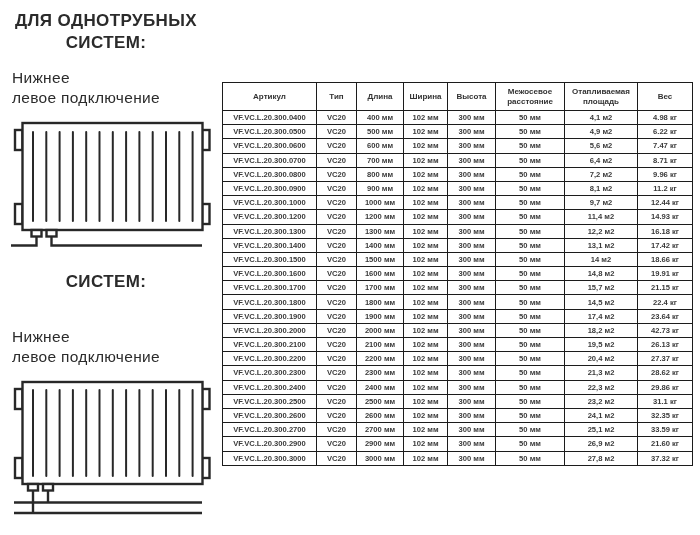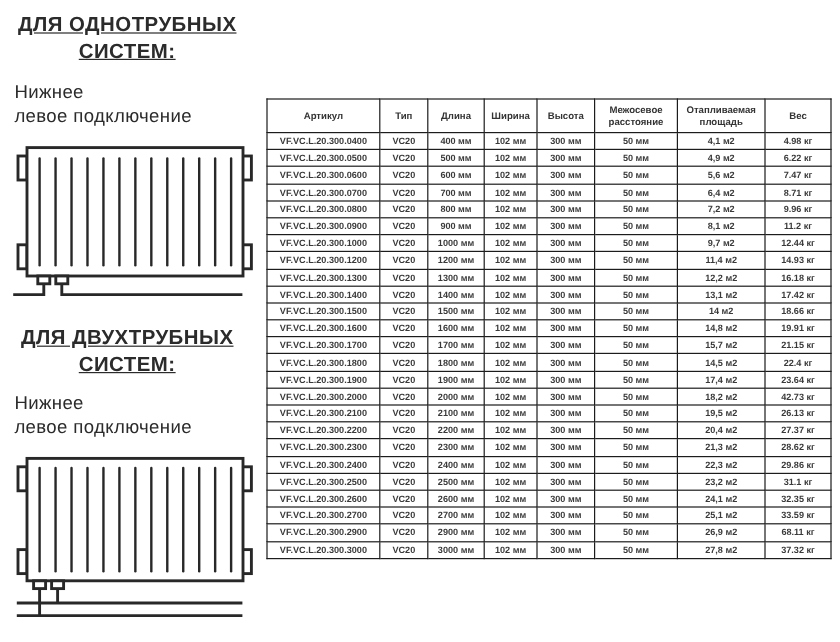--- a/index.html
+++ b/index.html
@@ -21,21 +21,20 @@
   .section-heading {
     position: absolute;
     left: 0;
     width: 212px;
     text-align: center;
     font-size: 17px;
     line-height: 22px;
     font-weight: 800;
     letter-spacing: 0.4px;
     color: #2b2b2b;
-    text-decoration: underline;
   }
   .section-sub {
     position: absolute;
     left: 12px;
     width: 200px;
     text-align: left;
     font-size: 15.5px;
     line-height: 20px;
     font-weight: 400;
     letter-spacing: 0.3px;
@@ -126,21 +125,20 @@
     </g>
 
     <rect class="diag-stroke" x="31.5" y="113" width="10" height="6.5"></rect>
     <rect class="diag-stroke" x="46.5" y="113" width="10" height="6.5"></rect>
 
     <path class="diag-line" d="M 36.5 119.5 L 36.5 128.5 L 11 128.5"></path>
     <path class="diag-line" d="M 51.5 119.5 L 51.5 128.5 L 202 128.5"></path>
   </svg>
 
   <div id="heading-2" class="section-heading">
-    <div>ДЛЯ ДВУХТРУБНЫХ</div>
     <div>СИСТЕМ:</div>
   </div>
   <div id="sub-2" class="section-sub">
     <div>Нижнее</div>
     <div>левое подключение</div>
   </div>
 
   <svg id="diagram-2" width="212" height="140" viewBox="0 0 212 140">
 
     <rect class="diag-stroke" x="15" y="11" width="7.5" height="20"></rect>
@@ -430,21 +428,21 @@
           <td>33.59 кг</td>
         </tr>
         <tr>
           <td>VF.VC.L.20.300.2900</td>
           <td>VC20</td>
           <td>2900 мм</td>
           <td>102 мм</td>
           <td>300 мм</td>
           <td>50 мм</td>
           <td>26,9 м2</td>
-          <td>68.11 кг</td>
+          <td>21.60 кг</td>
         </tr>
         <tr>
           <td>VF.VC.L.20.300.3000</td>
           <td>VC20</td>
           <td>3000 мм</td>
           <td>102 мм</td>
           <td>300 мм</td>
           <td>50 мм</td>
           <td>27,8 м2</td>
           <td>37.32 кг</td>

